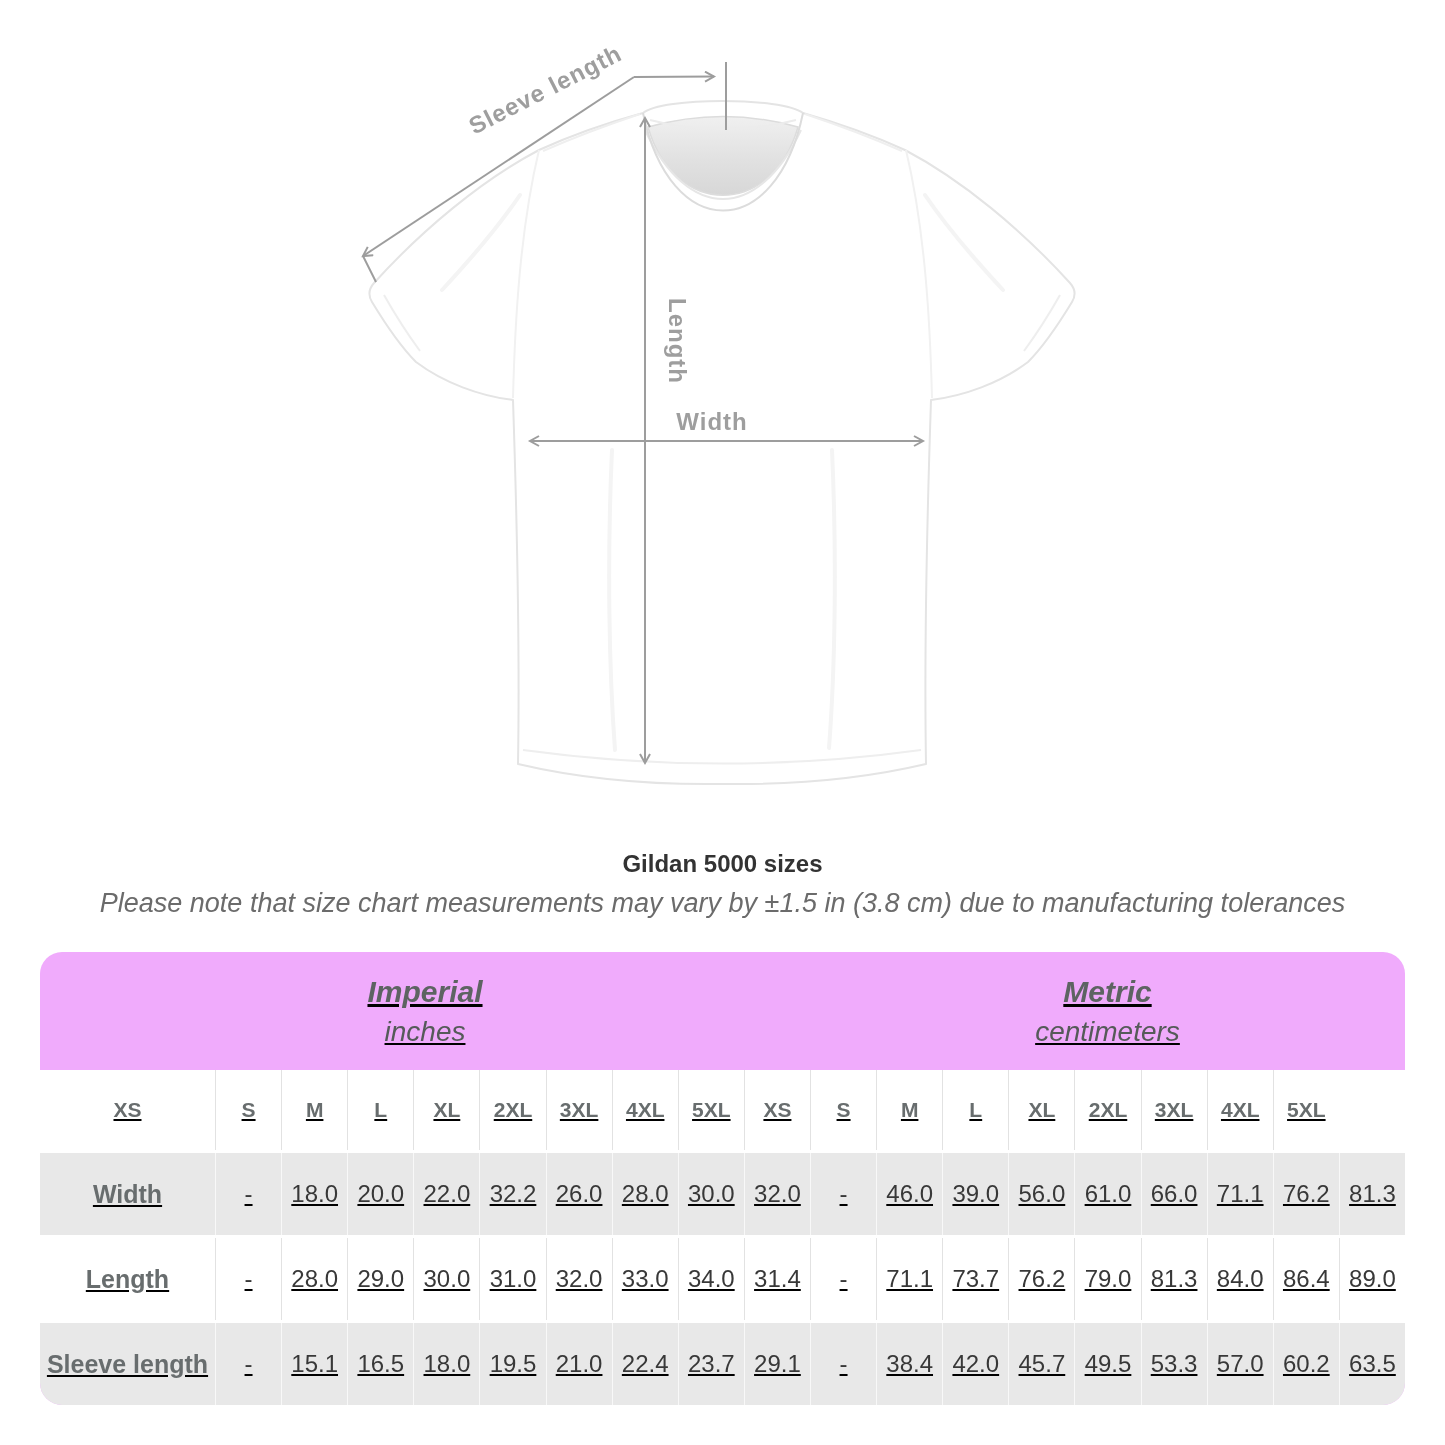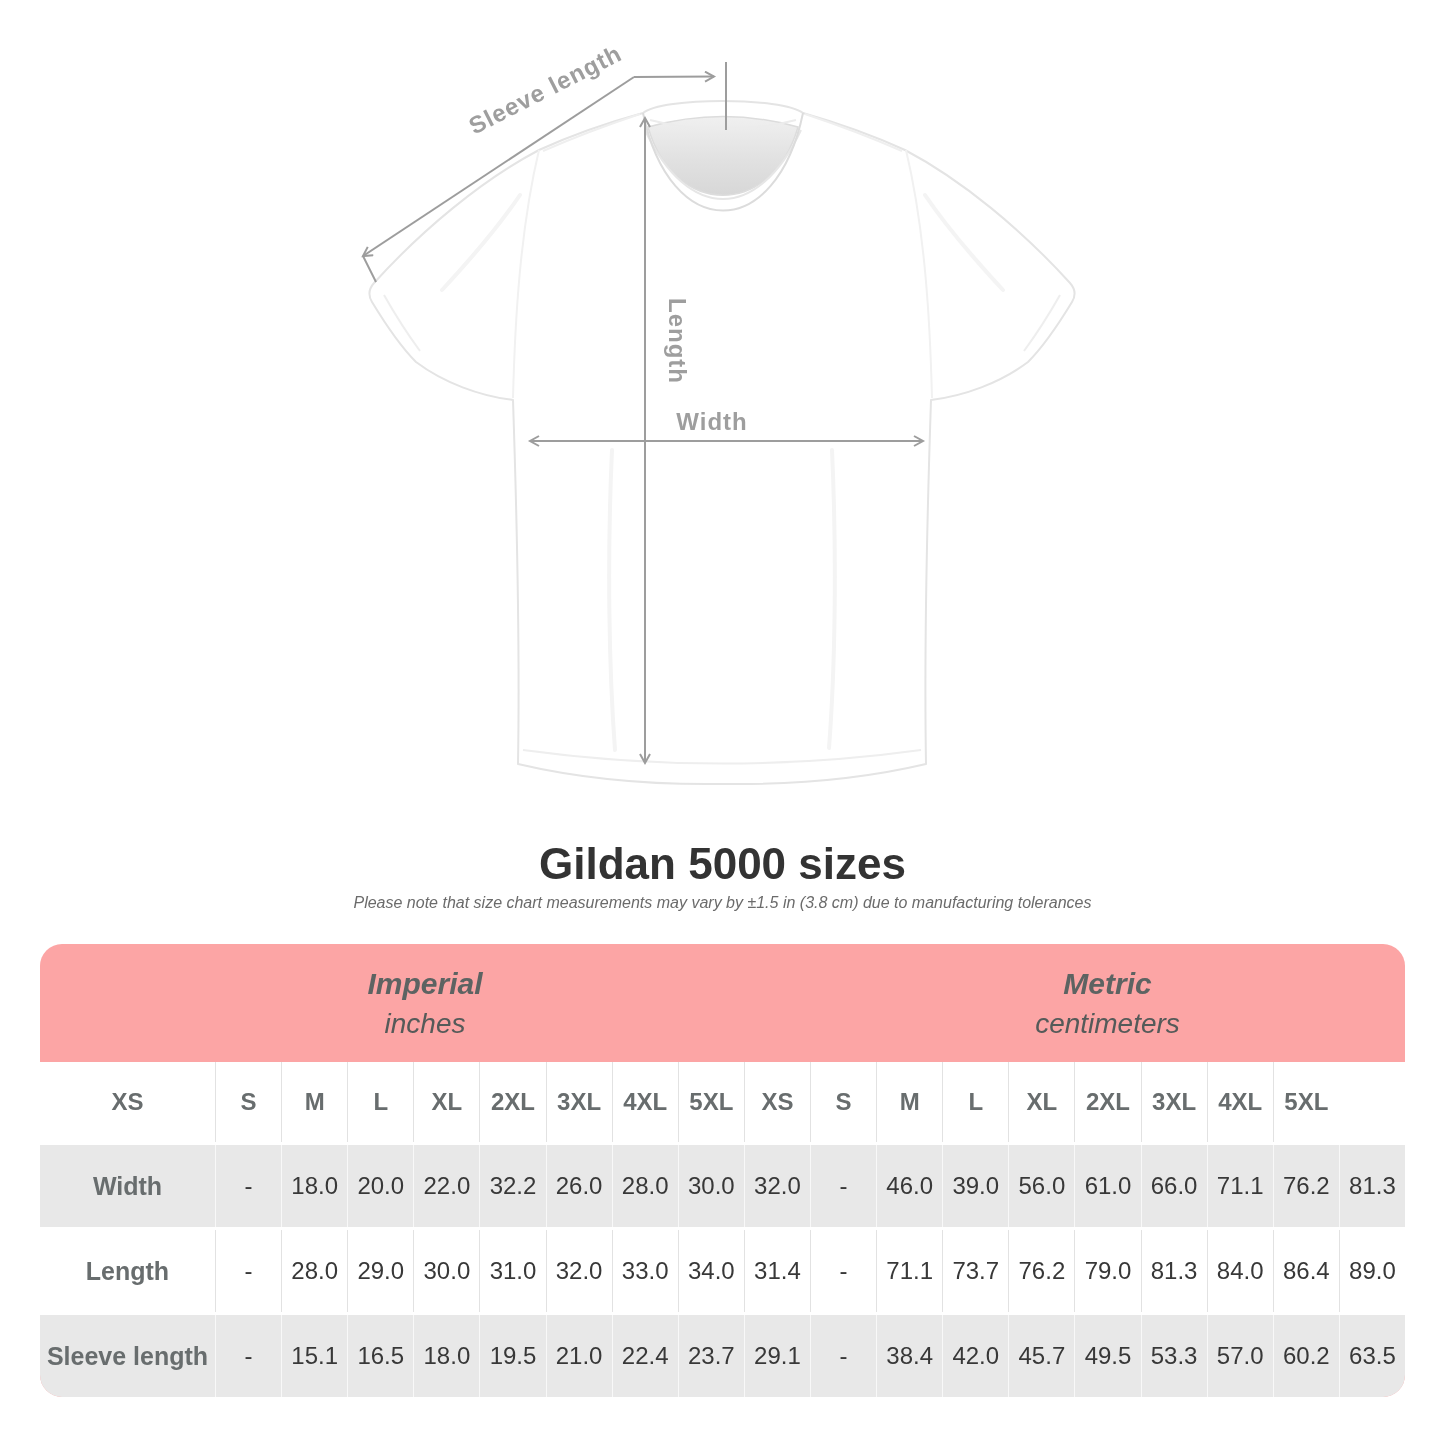--- a/index.html
+++ b/index.html
@@ -11,31 +11,31 @@
   .page{width:1445px;height:1445px;background:#fff;}
 
   
   .diagram-wrap{width:1445px;height:828px;}
   svg text{font-family:"Liberation Sans","DejaVu Sans",sans-serif;}
   .dim-label{font-size:24px;font-weight:bold;fill:#9e9e9e;letter-spacing:1px;}
 
   
   .title{
     margin:14px 0 0 0;text-align:center;
-    font-size:44px;font-weight:bold;color:#333333;line-height:44px;
+    font-size:24px;font-weight:bold;color:#333333;line-height:44px;
   }
   .note{
     margin:2px 0 0 0;text-align:center;font-style:italic;
-    font-size:16px;color:#6b6b6b;line-height:30px;
+    font-size:27px;color:#6b6b6b;line-height:30px;
   }
 
   
   .size-table{
-    width:1365px;margin:26px auto 0 auto;
-    background:#fca5a5;border-radius:22px;overflow:hidden;
+    width:1365px;margin:34px auto 0 auto;
+    background:#f0abfc;border-radius:22px;overflow:hidden;text-decoration:underline;
   }
   .trow{display:grid;grid-template-columns:175px repeat(18,1fr);}
   .band{height:118px;}
   .band-cell{display:flex;flex-direction:column;align-items:center;justify-content:center;gap:7px;}
   .band-cell.imp{grid-column:1/11;}
   .band-cell.met{grid-column:11/20;text-align:center;}
   .band-title{font-size:30px;font-weight:bold;font-style:italic;color:#5d6362;}
   .band-sub{font-size:28px;font-style:italic;color:#555a59;}
 
   .head-row{height:80px;background:#ffffff;}
@@ -43,21 +43,21 @@
   .data-row.row-gray{background:#e8e8e8;}
   .data-row.row-white{background:#ffffff;}
 
   .cell{display:flex;align-items:center;justify-content:center;}
   .cell + .cell,
   .trow .cell:nth-child(n+2){border-left:1px solid transparent;}
   .head-row .cell:nth-child(n+2){border-left:1px solid #e2e2e2;}
   .row-white .cell:nth-child(n+2){border-left:1px solid #e2e2e2;}
   .row-gray .cell:nth-child(n+2){border-left:1px solid #f8f8f8;}
   .cell.label{font-size:25px;font-weight:bold;color:#686d6e;}
-  .cell.head{font-size:24px;font-weight:bold;color:#686d6e;}
+  .cell.head{font-size:21px;font-weight:bold;color:#686d6e;}
   .cell.val{font-size:24px;color:#383838;}
 </style>
 </head>
 <body>
 
 <div class="page">
 
   <div class="diagram-wrap">
     <svg width="1445" height="828" viewBox="0 0 1445 828">
       <defs>

